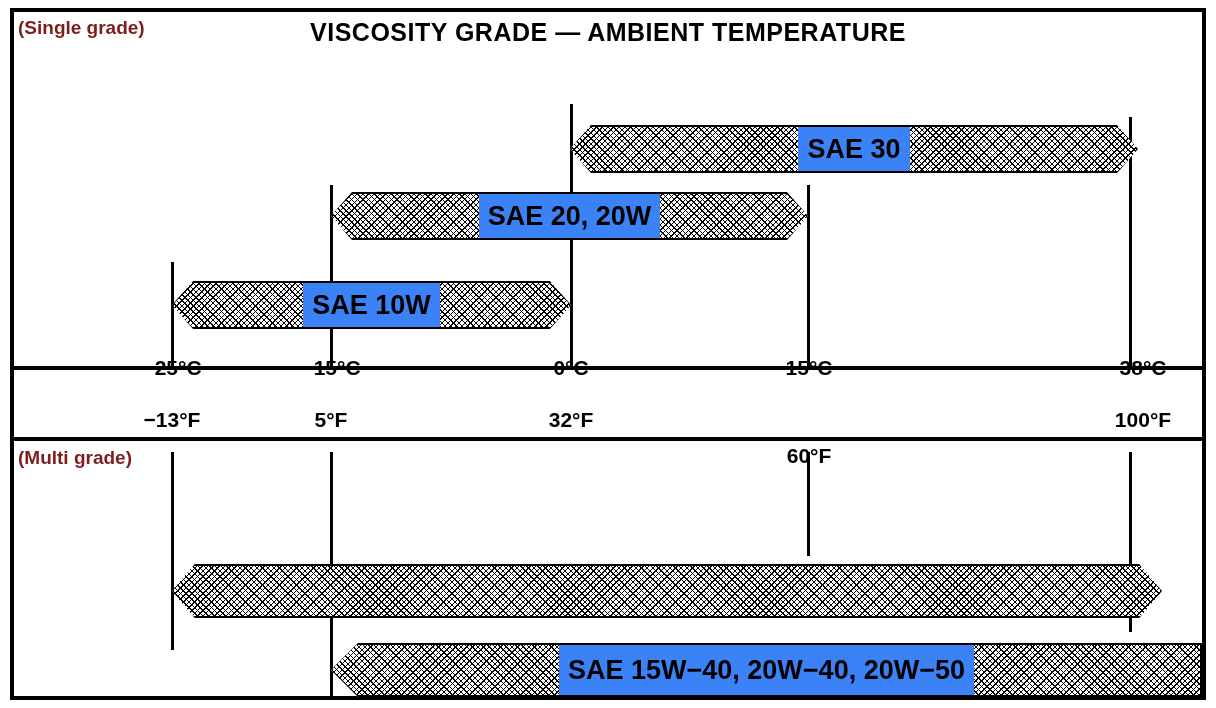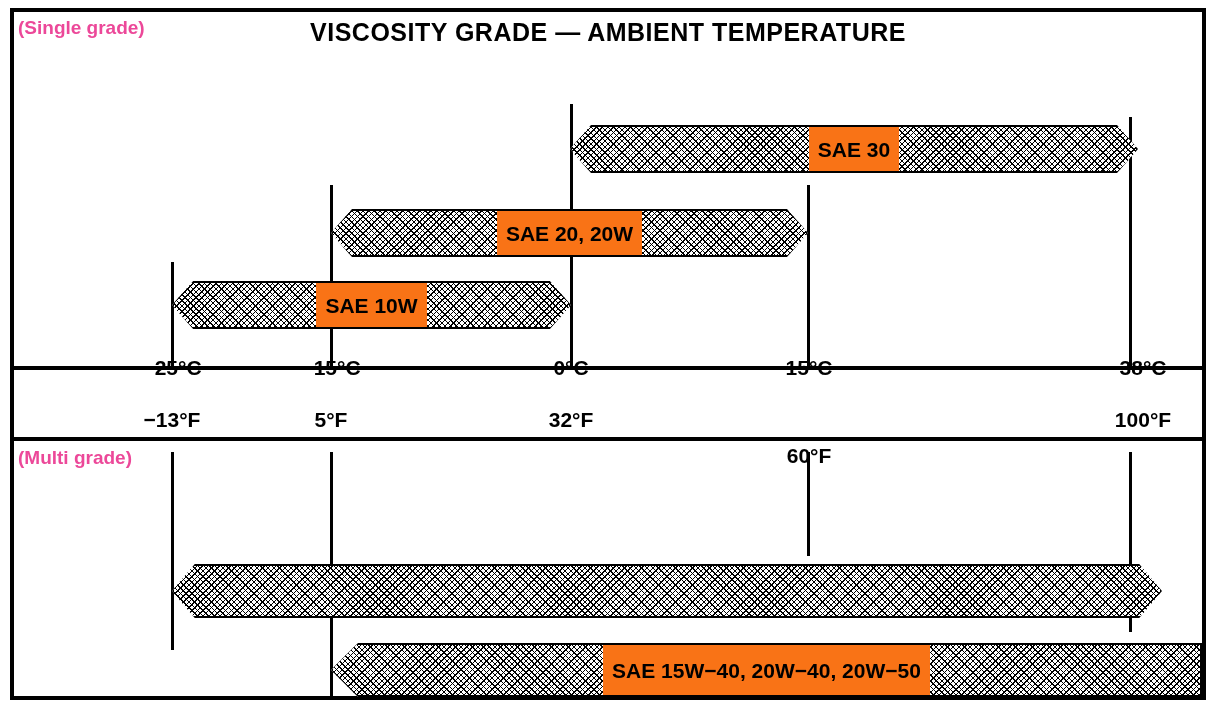--- a/index.html
+++ b/index.html
@@ -42,21 +42,21 @@
     font-weight: bold;
     letter-spacing: 0.5px;
     color: #000;
     white-space: nowrap;
   }
 
   .section-tag {
     position: absolute;
     font-size: 19px;
     font-weight: bold;
-    color: #ec4899;
+    color: #7f1d1d;
     white-space: nowrap;
   }
   #single-tag { left: 18px; top: 17px; }
   #multi-tag  { left: 18px; top: 447px; }
 
   
   .hrule {
     position: absolute;
     left: 14px;
     width: 1188px;
@@ -99,24 +99,24 @@
     border: 2px solid #000;
     box-sizing: border-box;
     background-color: #ffffff;
     background-image:
       repeating-linear-gradient(45deg,  #000 0 1px, transparent 1px 4px),
       repeating-linear-gradient(-45deg, #000 0 1px, transparent 1px 4px);
   }
   .bar-label {
     position: relative;
     z-index: 3;
-    background: #f97316;
+    background: #3b82f6;
     border-top: 2px solid #000;
     border-bottom: 2px solid #000;
-    font-size: 21px;
+    font-size: 27px;
     font-weight: bold;
     color: #000;
     white-space: nowrap;
     padding: 0 9px;
     line-height: 1;
     display: flex;
     align-items: center;
     height: 100%;
     box-sizing: border-box;
   }
@@ -157,21 +157,21 @@
   <div class="gridline" style="left:330px; top:452px; height:248px;"></div>
   <div class="gridline" style="left:807px; top:452px; height:104px;"></div>
   <div class="gridline" style="left:1129px; top:452px; height:180px;"></div>
 
   <div class="bar" style="left:570px; top:125px; width:568px; height:48px;
               clip-path: polygon(0% 50%, 3.7% 0%, 96.3% 0%, 100% 50%, 96.3% 100%, 3.7% 100%);">
     <div class="bar-body"></div>
     <div class="bar-label">SAE 30</div>
   </div>
 
-  <div class="bar" style="left:331px; top:209px; width:477px; height:48px;
+  <div class="bar" style="left:331px; top:192px; width:477px; height:48px;
               clip-path: polygon(0% 50%, 4.4% 0%, 95.6% 0%, 100% 50%, 95.6% 100%, 4.4% 100%);">
     <div class="bar-body"></div>
     <div class="bar-label">SAE 20, 20W</div>
   </div>
 
   <div class="bar" style="left:172px; top:281px; width:399px; height:48px;
               clip-path: polygon(0% 50%, 5.3% 0%, 94.7% 0%, 100% 50%, 94.7% 100%, 5.3% 100%);">
     <div class="bar-body"></div>
     <div class="bar-label">SAE 10W</div>
   </div>

